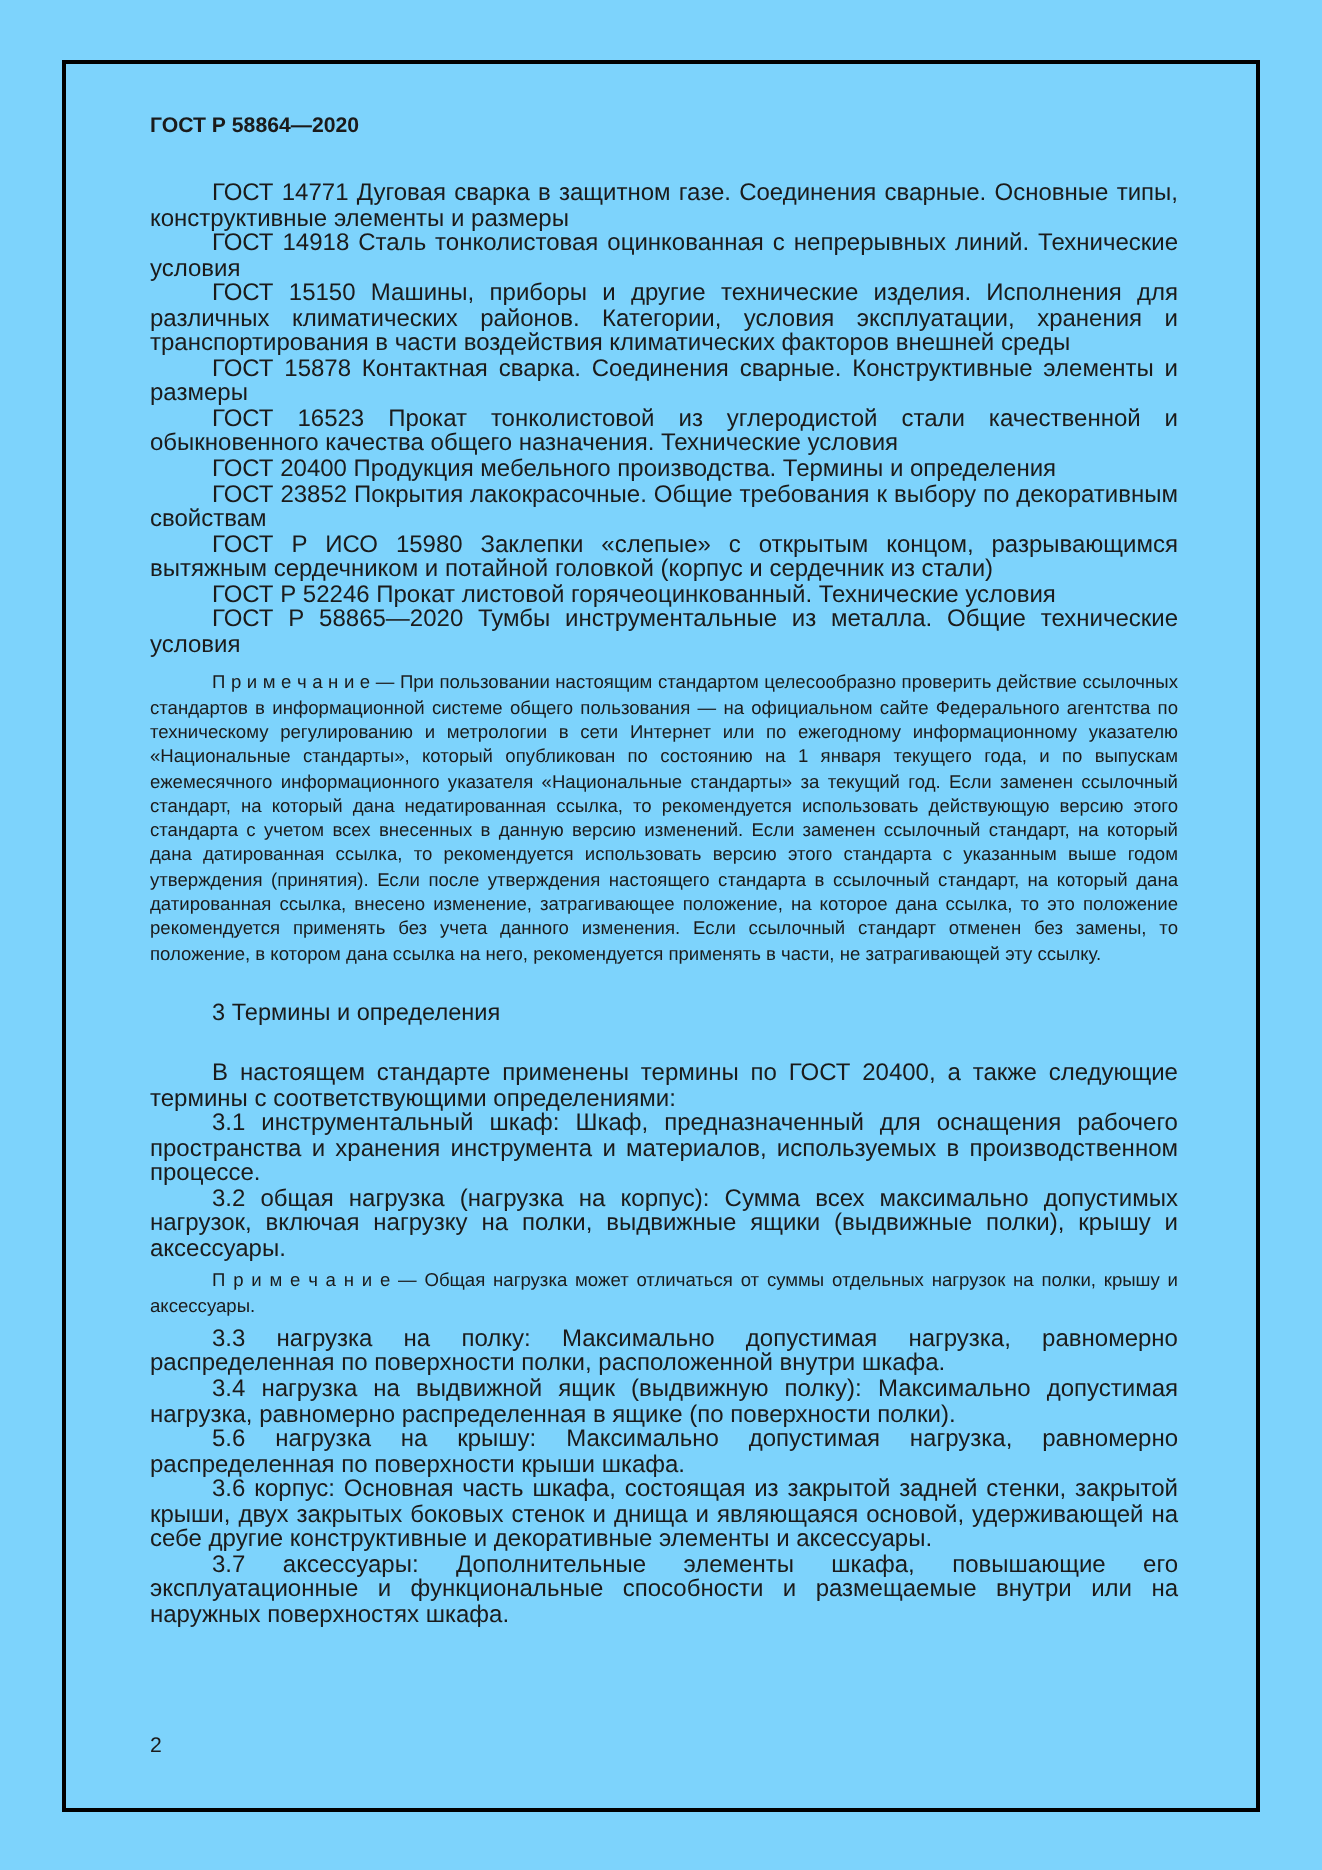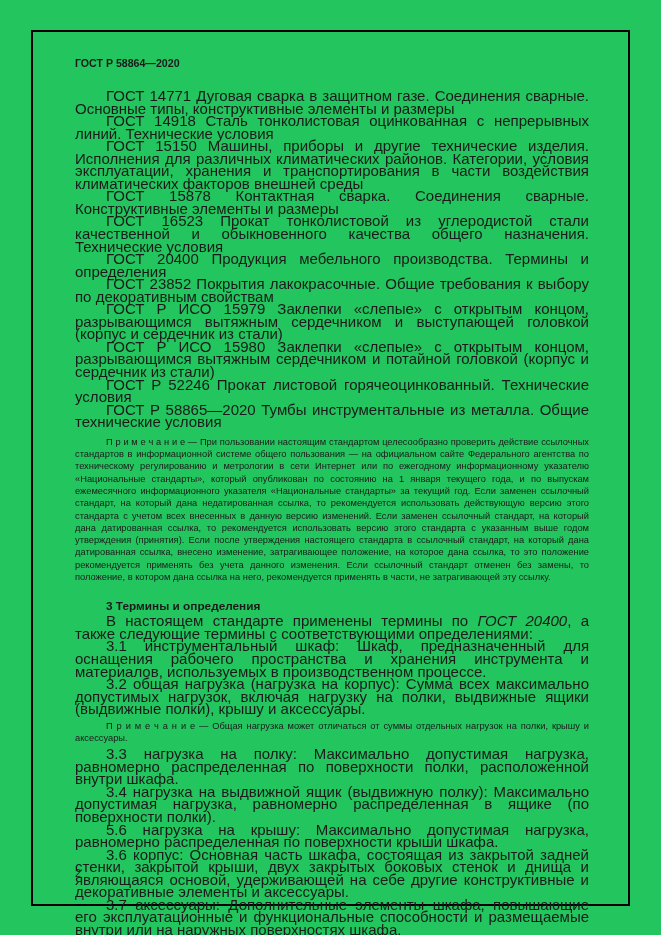--- a/index.html
+++ b/index.html
@@ -1,52 +1,51 @@
 <!DOCTYPE html>
 <html lang="ru"><head>
 <meta charset="utf-8">
 <style>
   html,body{margin:0;padding:0;background:#e8e8e8;}
   .sheet{
-    position:relative;width:661px;height:935px;background:#22c55e;
+    position:relative;width:661px;height:935px;background:#7dd3fc;
     font-family:"Liberation Sans",sans-serif;color:#1b1b1b;overflow:hidden;
   }
   .frame{
     position:absolute;left:31px;top:30px;width:599px;height:876px;
     border:2px solid #000;box-sizing:border-box;pointer-events:none;
   }
   .content{position:absolute;left:75px;top:57px;width:514px;}
   .doc-header{font-weight:bold;font-size:10.6px;margin:0 0 21px 0;}
-  p.body{font-size:15px;line-height:12.55px;text-align:justify;text-indent:31px;margin:0;}
+  p.body{font-size:12px;line-height:12.55px;text-align:justify;text-indent:31px;margin:0;}
   p.note{font-size:9.3px;line-height:12.3px;text-align:justify;text-indent:31px;margin:7px 0 6px 0;}
   p.note-sm{font-size:9.3px;line-height:12.3px;text-align:justify;text-indent:31px;margin:4px 0 4px 0;}
-  h2.sec{font-size:11.8px;font-weight:bold;margin:16px 0 2px 31px;}
+  h2.sec{font-size:11.8px;font-weight:normal;margin:16px 0 17px 31px;}
   p.body b{font-weight:normal;}
-  .gost-ref{font-style:italic;}
+  .gost-ref{}
   .page-num{position:absolute;left:75px;top:867px;font-size:10.6px;}
 </style>
 </head>
 <body>
 
 <div class="sheet">
   <div class="frame"></div>
 
   <div class="content">
 
     <div class="doc-header">ГОСТ Р 58864—2020</div>
 
     <div>
       <p class="body">ГОСТ 14771 Дуговая сварка в защитном газе. Соединения сварные. Основные типы, конструктивные элементы и размеры</p>
       <p class="body">ГОСТ 14918 Сталь тонколистовая оцинкованная с непрерывных линий. Технические условия</p>
       <p class="body">ГОСТ 15150 Машины, приборы и другие технические изделия. Исполнения для различных климатических районов. Категории, условия эксплуатации, хранения и транспортирования в части воздействия климатических факторов внешней среды</p>
       <p class="body">ГОСТ 15878 Контактная сварка. Соединения сварные. Конструктивные элементы и размеры</p>
       <p class="body">ГОСТ 16523 Прокат тонколистовой из углеродистой стали качественной и обыкновенного качества общего назначения. Технические условия</p>
       <p class="body">ГОСТ 20400 Продукция мебельного производства. Термины и определения</p>
       <p class="body">ГОСТ 23852 Покрытия лакокрасочные. Общие требования к выбору по декоративным свойствам</p>
-      <p class="body">ГОСТ Р ИСО 15979 Заклепки «слепые» с открытым концом, разрывающимся вытяжным сердечником и выступающей головкой (корпус и сердечник из стали)</p>
       <p class="body">ГОСТ Р ИСО 15980 Заклепки «слепые» с открытым концом, разрывающимся вытяжным сердечником и потайной головкой (корпус и сердечник из стали)</p>
       <p class="body">ГОСТ Р 52246 Прокат листовой горячеоцинкованный. Технические условия</p>
       <p class="body">ГОСТ Р 58865—2020 Тумбы инструментальные из металла. Общие технические условия</p>
     </div>
 
     <p class="note">П р и м е ч а н и е — При пользовании настоящим стандартом целесообразно проверить действие ссылочных стандартов в информационной системе общего пользования — на официальном сайте Федерального агентства по техническому регулированию и метрологии в сети Интернет или по ежегодному информационному указателю «Национальные стандарты», который опубликован по состоянию на 1 января текущего года, и по выпускам ежемесячного информационного указателя «Национальные стандарты» за текущий год. Если заменен ссылочный стандарт, на который дана недатированная ссылка, то рекомендуется использовать действующую версию этого стандарта с учетом всех внесенных в данную версию изменений. Если заменен ссылочный стандарт, на который дана датированная ссылка, то рекомендуется использовать версию этого стандарта с указанным выше годом утверждения (принятия). Если после утверждения настоящего стандарта в ссылочный стандарт, на который дана датированная ссылка, внесено изменение, затрагивающее положение, на которое дана ссылка, то это положение рекомендуется применять без учета данного изменения. Если ссылочный стандарт отменен без замены, то положение, в котором дана ссылка на него, рекомендуется применять в части, не затрагивающей эту ссылку.</p>
 
     <h2 class="sec">3 Термины и определения</h2>
 
     <p class="body"><span>В настоящем стандарте применены термины по </span><span class="gost-ref">ГОСТ 20400</span><span>, а также следующие термины с соответствующими определениями:</span></p>

